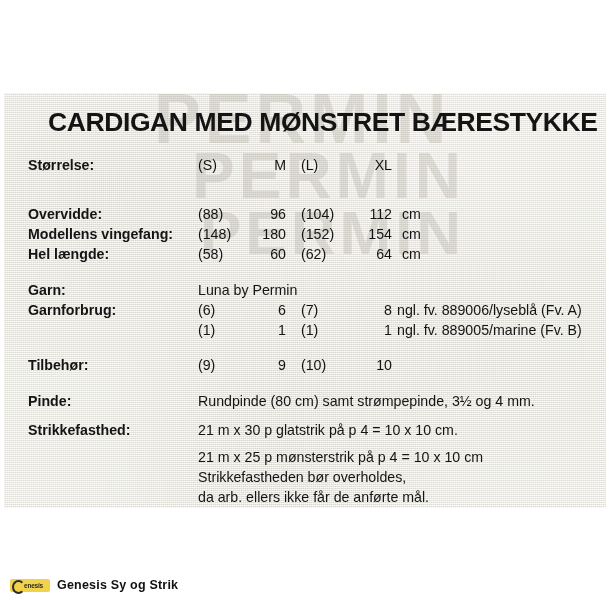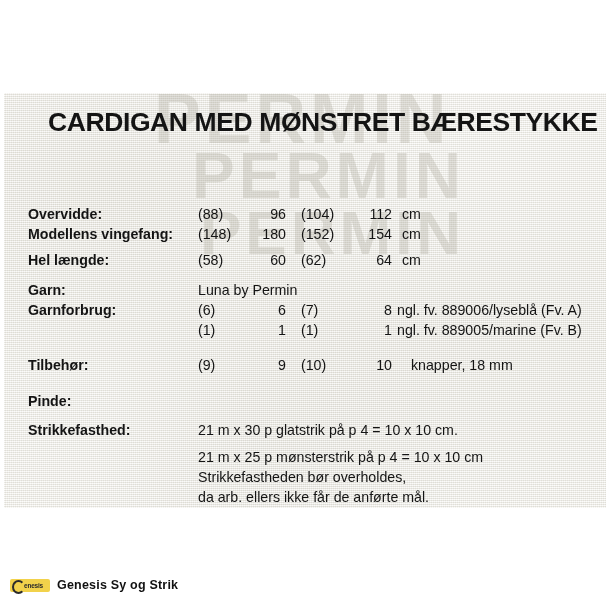--- a/index.html
+++ b/index.html
@@ -129,40 +129,47 @@
   <div id="watermark">
     <div class="wm-line wm-top">PERMIN</div>
     <div class="wm-line wm-mid">PERMIN</div>
     <div class="wm-line wm-bot">PERMIN</div>
   </div>
 
   <div id="content">
 
     <div id="doc-title">CARDIGAN MED MØNSTRET BÆRESTYKKE</div>
 
+    <div class="row" style="top:64px;">
+      <span class="label">Størrelse:</span>
+      <span class="val c1">(S)</span>
+      <span class="val c2">M</span>
+      <span class="val c3">(L)</span>
+      <span class="val c4">XL</span>
+    </div>
 
     <div class="row" style="top:113px;">
       <span class="label">Overvidde:</span>
       <span class="val c1">(88)</span>
       <span class="val c2">96</span>
       <span class="val c3">(104)</span>
       <span class="val c4">112</span>
       <span class="val unit">cm</span>
     </div>
 
     <div class="row" style="top:133px;">
       <span class="label">Modellens vingefang:</span>
       <span class="val c1">(148)</span>
       <span class="val c2">180</span>
       <span class="val c3">(152)</span>
       <span class="val c4">154</span>
       <span class="val unit">cm</span>
     </div>
 
-    <div class="row" style="top:159px;text-decoration:underline;">
+    <div class="row" style="top:153px;text-decoration:underline;">
       <span class="label">Hel længde:</span>
       <span class="val c1">(58)</span>
       <span class="val c2">60</span>
       <span class="val c3">(62)</span>
       <span class="val c4">64</span>
       <span class="val unit">cm</span>
     </div>
 
     <div class="row" style="top:189px;">
       <span class="label">Garn:</span>
@@ -185,25 +192,25 @@
       <span class="val c4">1</span>
       <span class="val qty-unit">ngl. fv. 889005/marine (Fv. B)</span>
     </div>
 
     <div class="row" style="top:264px;">
       <span class="label">Tilbehør:</span>
       <span class="val c1">(9)</span>
       <span class="val c2">9</span>
       <span class="val c3">(10)</span>
       <span class="val c4">10</span>
-      <span class="val acc-unit">knapper, 18 mm</span>
     </div>
 
     <div class="row" style="top:300px;">
       <span class="label">Pinde:</span>
+      <span class="val wide">Rundpinde (80 cm) samt strømpepinde, 3½ og 4 mm.</span>
     </div>
 
     <div class="row" style="top:329px;">
       <span class="label">Strikkefasthed:</span>
       <span class="val note">21 m x 30 p glatstrik på p 4 = 10 x 10 cm.</span>
     </div>
     <div class="row" style="top:356px;">
       <span class="val note">21 m x 25 p mønsterstrik på p 4 = 10 x 10 cm</span>
     </div>
     <div class="row" style="top:396px;">

